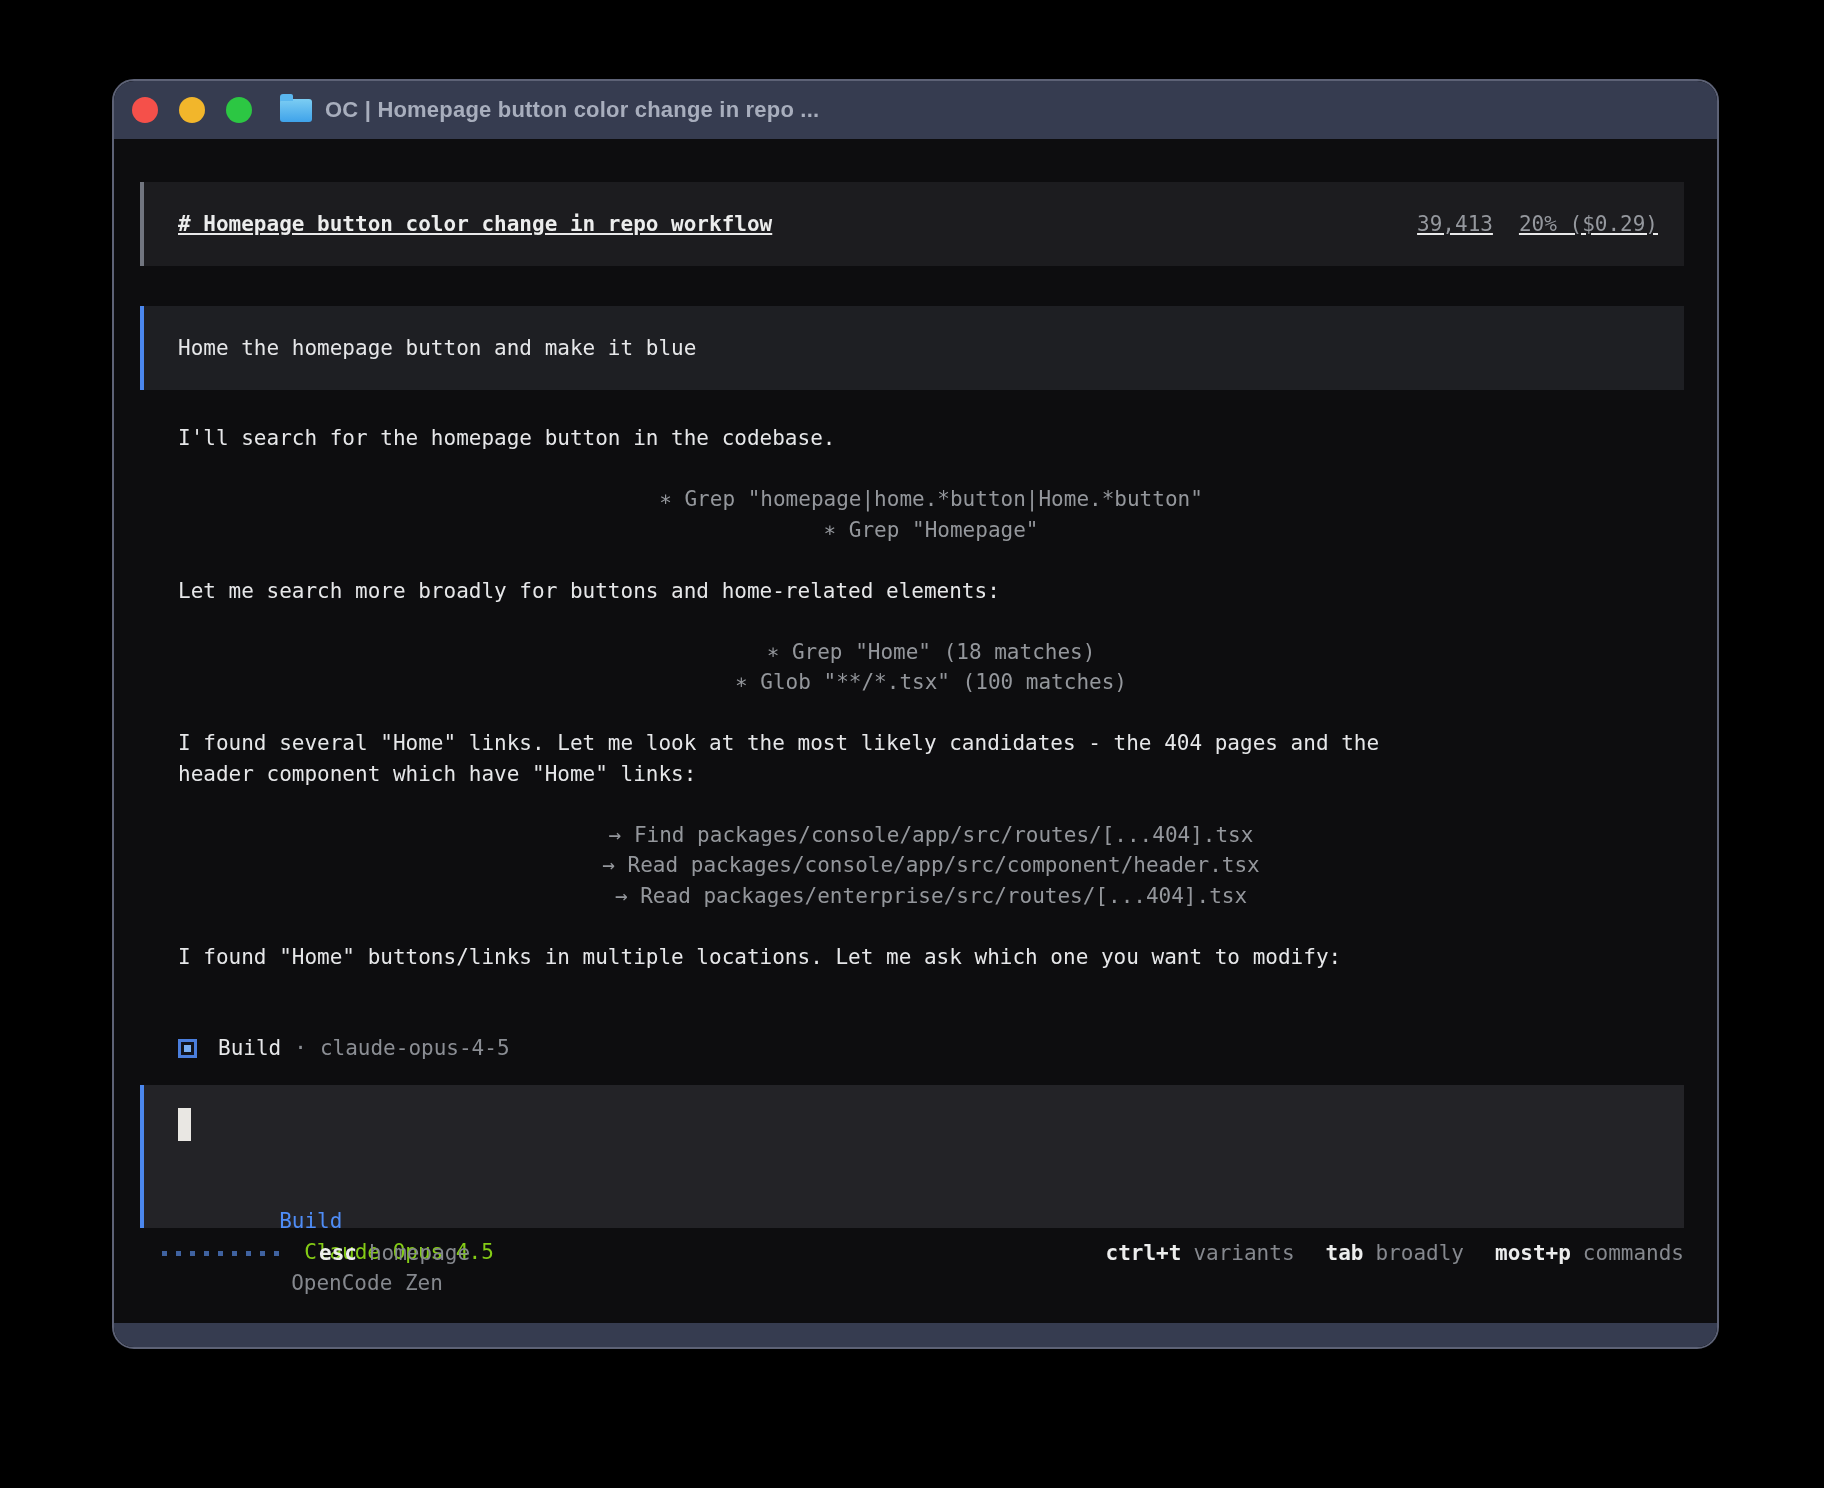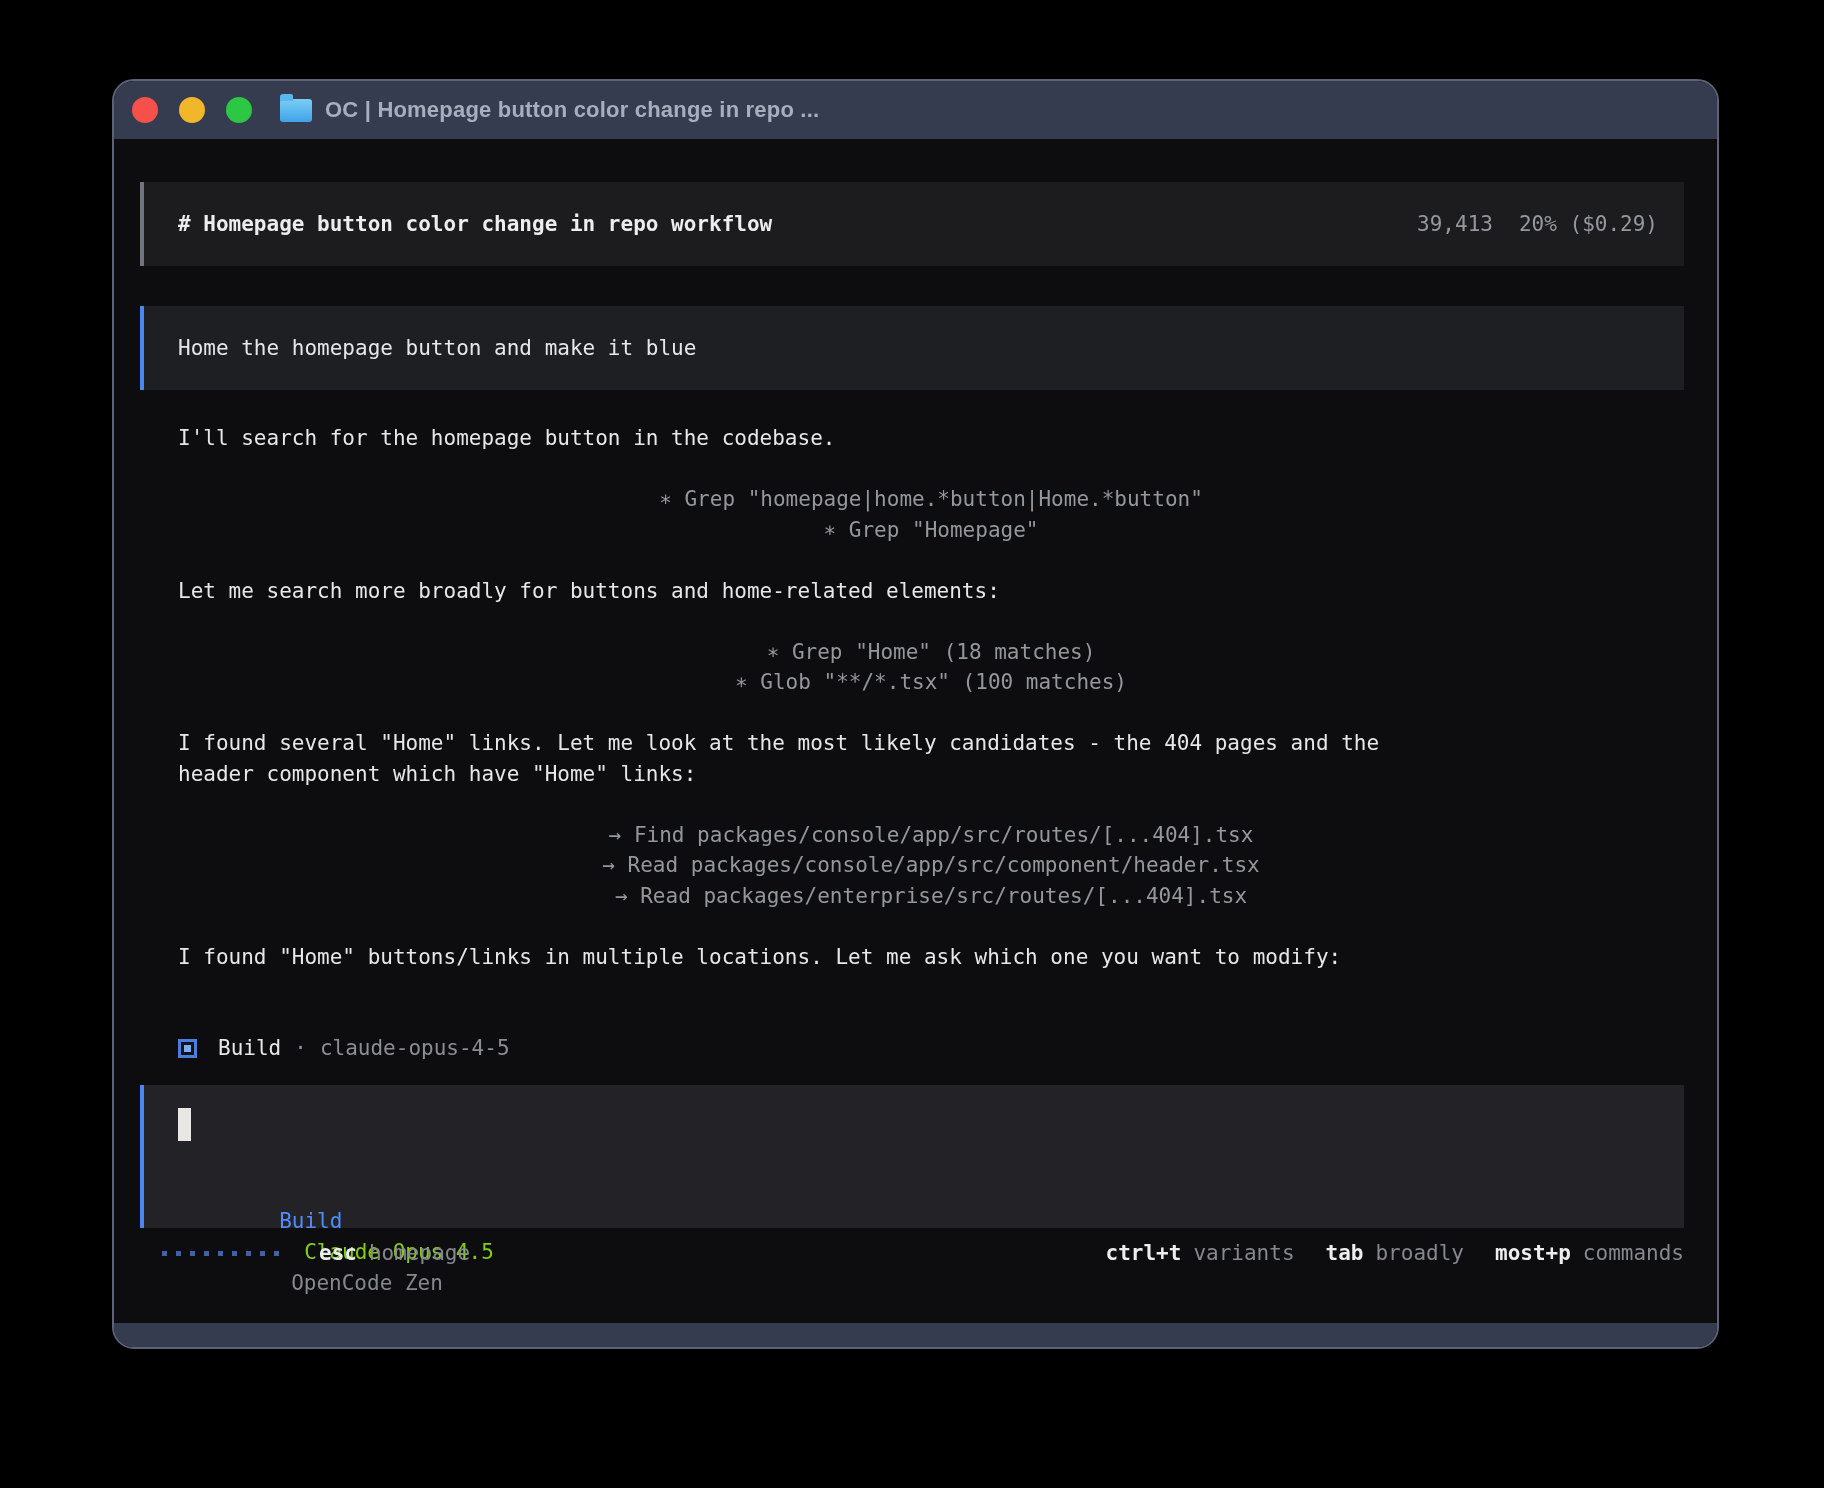--- a/index.html
+++ b/index.html
@@ -53,21 +53,21 @@
     font-size:21px; color:#e9e9ea;
     overflow:hidden;
   }
 
   .block {
     border-left:4px solid #71757f;
     background:#1c1c1f;
     padding:0 26px 0 34px;
     display:flex; align-items:center;
   }
-  .block.header-block { margin-top:43px; height:84px; justify-content:space-between; }
+  .block.header-block { margin-top:43px; height:84px; justify-content:space-between;text-decoration:underline; }
   .block.user-block   { margin-top:40px; height:84px; border-left-color:#4b87ee; background:#1e1f23; }
 
   .hdr-title { font-weight:bold; color:#eceded; white-space:pre; }
   .hdr-stats { color:#95989e; white-space:pre; }
   .hdr-stats .sep { display:inline-block; width:26px; }
   .user-text { color:#e6e7e9; white-space:pre; }
 
   .body-lines { margin-top:33px; padding-left:38px; }
   .tline { height:30.5px; line-height:30.5px; white-space:pre; }
   .tline.text  { color:#e6e7e9; }

